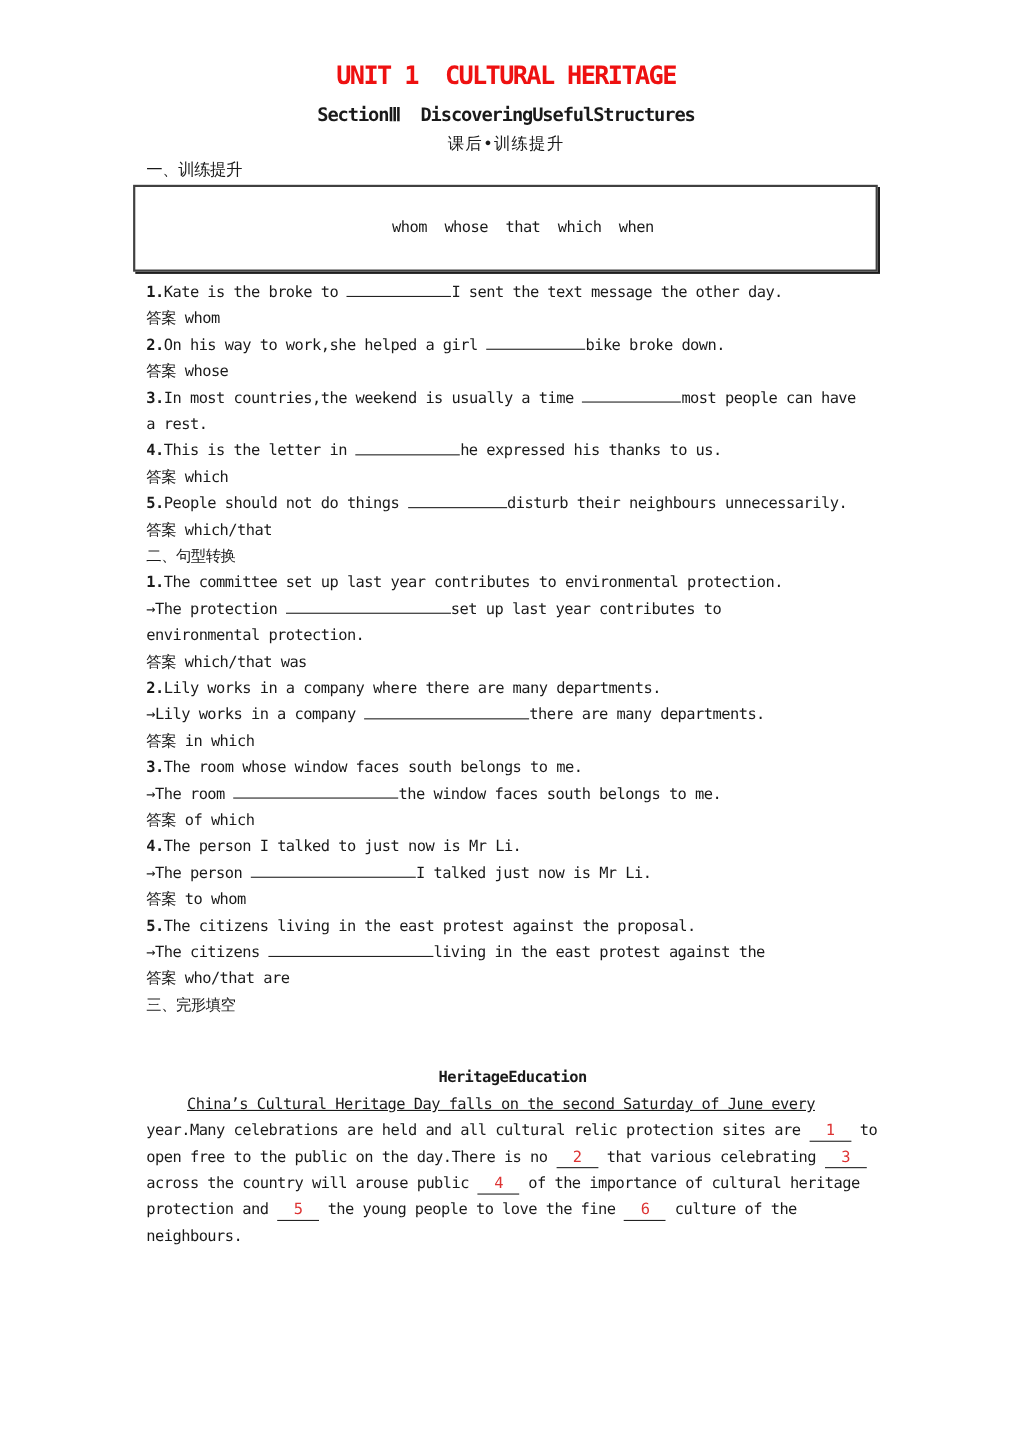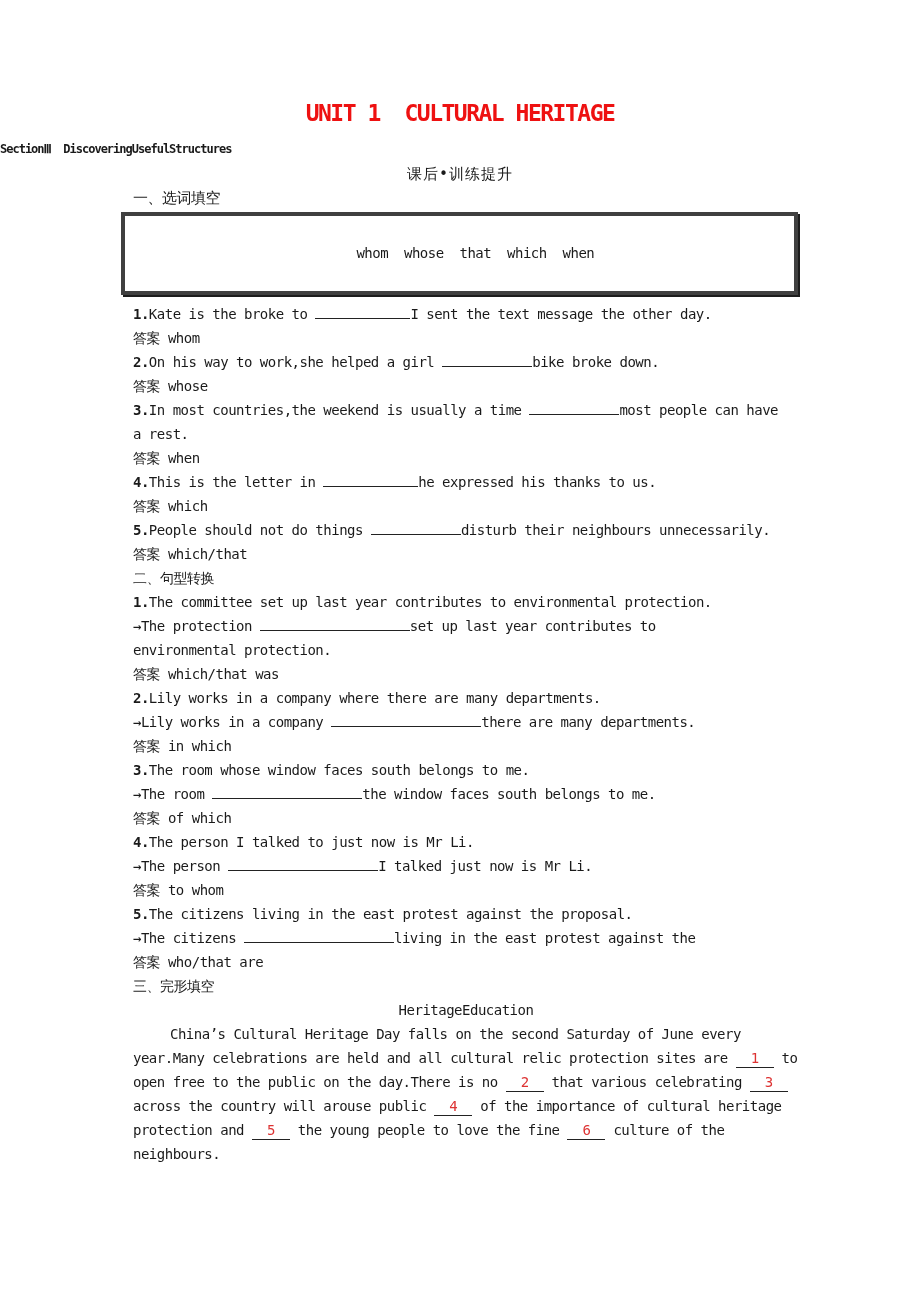--- a/index.html
+++ b/index.html
@@ -2,40 +2,40 @@
 <html style="--title-red: #ee1111; --cloze-red: #dd3333; --text-color: #1a1a1a;"><head>
 <meta charset="utf-8">
 <style>
   html, body { margin: 0; padding: 0; background: #ffffff; }
   .page {
     position: relative;
     width: 920px;
     height: 1302px;
     background: #fff;
     box-sizing: border-box;
-    padding-top: 100px;
+    padding-top: 56px;
     font-family: "DejaVu Sans Mono", "Liberation Mono", monospace;
     font-size: 14px;
     letter-spacing: -0.5px;
     color: var(--text-color, #1a1a1a);
     overflow: hidden;
   }
   .title {
     text-align: center;
     font-size: 23px;
     font-weight: bold;
     letter-spacing: -1.5px;
     line-height: 26px;
     color: var(--title-red, #ee1111);
     white-space: pre;
   }
   .sec-heading {
-    text-align: left;
+    text-align: center;
     font-weight: bold;
-    font-size: 12px;
+    font-size: 17px;
     letter-spacing: -1px;
     margin-top: 13px;
     line-height: 20px;
     white-space: pre;
   }
   .sub-heading {
     text-align: center;
     font-size: 15px;
     letter-spacing: 1px;
     margin-top: 6px;
@@ -45,32 +45,32 @@
   .part-heading {
     margin: 6px 0 0 133px;
     font-size: 15px;
     line-height: 18px;
     white-space: pre;
   }
   .word-bank {
     box-sizing: border-box;
     margin: 5px 0 0 121px;
     width: 677px;
-    border: 4px solid #404040;
+    border: 2px solid #404040;
     box-shadow: 2px 2px 0 #1c1c1c;
     text-align: center;
     line-height: 25px;
     background: #fff;
     white-space: pre;
   }
   .doc-body { margin: 7px 0 0 133px; width: 666px; }
   .line { line-height: 24px; min-height: 24px; white-space: pre; }
   .line.center { text-align: center; }
-  .line.bold { font-weight: normal; }
-  .line.indent { padding-left: 37px; }
+  .line.bold { font-weight: bold; margin-top: 42px; }
+  .line.indent { padding-left: 37px; text-decoration: underline; }
   .qnum { font-weight: bold; }
   .blank {
     display: inline-block;
     border-bottom: 1px solid #222;
     height: 14px;
     vertical-align: baseline;
   }
   .cloze {
     display: inline-block;
     min-width: 38px;
@@ -82,32 +82,31 @@
     vertical-align: baseline;
   }
 </style>
 </head>
 <body>
 
 <div class="page">
   <div class="title">UNIT 1  CULTURAL HERITAGE</div>
   <div class="sec-heading">SectionⅢ  DiscoveringUsefulStructures</div>
   <div class="sub-heading">课后•训练提升</div>
-  <div class="part-heading">一、选词填空</div>
+  <div class="part-heading">一、训练提升</div>
   <div class="word-bank">
     <span>whom  whose  that  which  when</span>
   </div>
   <div class="doc-body">
       <div class="line"><span class="qnum">1.</span><span>Kate is the broke to </span><span class="blank" style="width: 95px;"></span><span>I sent the text message the other day.</span></div>
       <div class="line"><span>答案 whom</span></div>
       <div class="line"><span class="qnum">2.</span><span>On his way to work,she helped a girl </span><span class="blank" style="width: 90px;"></span><span>bike broke down.</span></div>
       <div class="line"><span>答案 whose</span></div>
       <div class="line"><span class="qnum">3.</span><span>In most countries,the weekend is usually a time </span><span class="blank" style="width: 90px;"></span><span>most people can have</span></div>
       <div class="line"><span>a rest.</span></div>
-      <div class="line"><span>答案 when</span></div>
       <div class="line"><span class="qnum">4.</span><span>This is the letter in </span><span class="blank" style="width: 95px;"></span><span>he expressed his thanks to us.</span></div>
       <div class="line"><span>答案 which</span></div>
       <div class="line"><span class="qnum">5.</span><span>People should not do things </span><span class="blank" style="width: 90px;"></span><span>disturb their neighbours unnecessarily.</span></div>
       <div class="line"><span>答案 which/that</span></div>
       <div class="line"><span>二、句型转换</span></div>
       <div class="line"><span class="qnum">1.</span><span>The committee set up last year contributes to environmental protection.</span></div>
       <div class="line"><span>→The protection </span><span class="blank" style="width: 150px;"></span><span>set up last year contributes to</span></div>
       <div class="line"><span>environmental protection.</span></div>
       <div class="line"><span>答案 which/that was</span></div>
       <div class="line"><span class="qnum">2.</span><span>Lily works in a company where there are many departments.</span></div>

